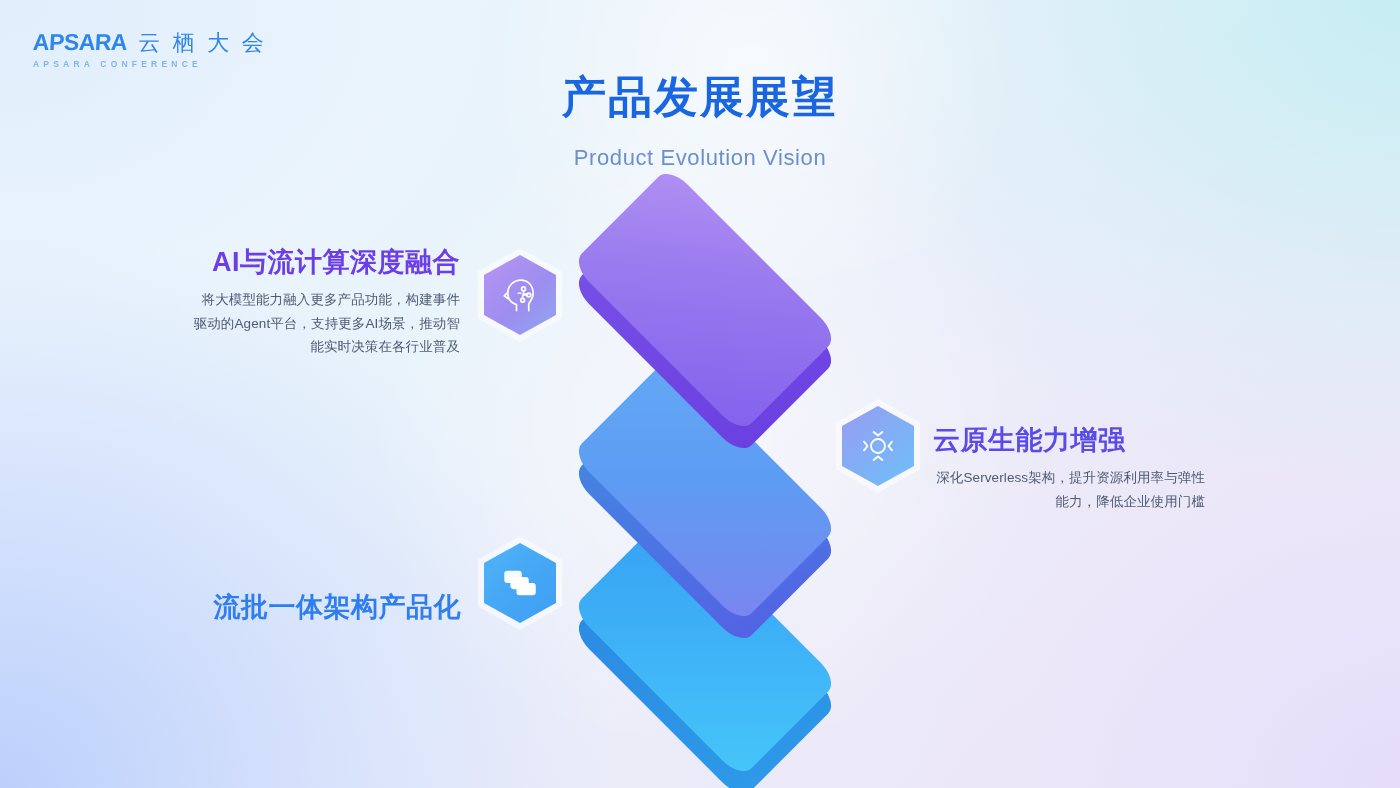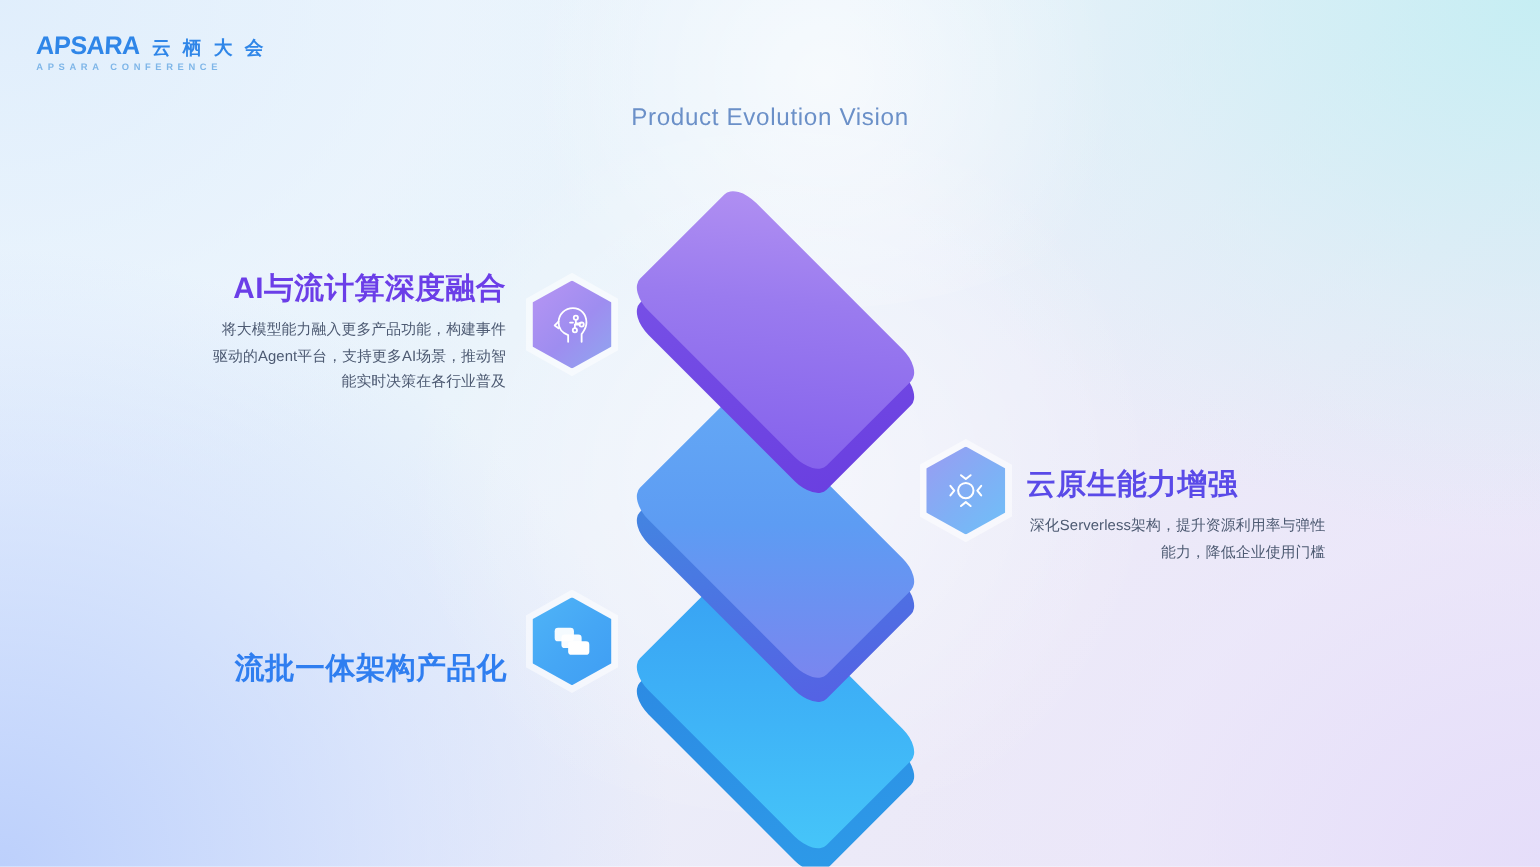--- a/index.html
+++ b/index.html
@@ -57,22 +57,22 @@
   }
   .logo-apsara {
     font-size: 23px;
     font-weight: 800;
     letter-spacing: -0.5px;
     color: #2f86e8;
     font-family: "Liberation Sans", sans-serif;
     transform: skewX(-3deg);
   }
   .logo-cn {
-    font-size: 17px;
-    font-weight: 700;
+    font-size: 22px;
+    font-weight: 400;
     letter-spacing: 3.2px;
     color: #2f86e8;
   }
   .logo-row2 {
     margin-top: 1px;
     font-size: 8.5px;
     letter-spacing: 4.2px;
     color: #7fb6e8;
     font-weight: 600;
   }
@@ -207,20 +207,21 @@
 
   <div id="logo">
     <div class="logo-row1">
       <span class="logo-apsara">APSARA</span>
       <span class="logo-cn">云 栖 大 会</span>
     </div>
     <div class="logo-row2">APSARA  CONFERENCE</div>
   </div>
 
   <div id="title-block">
+    <div id="main-title">产品发展展望</div>
     <div id="sub-title">Product Evolution Vision</div>
   </div>
 
   <div id="stack">
 
     <div class="slab" id="slab-bot">
       <div class="face under"></div>
       <div class="face over"></div>
     </div>
 

